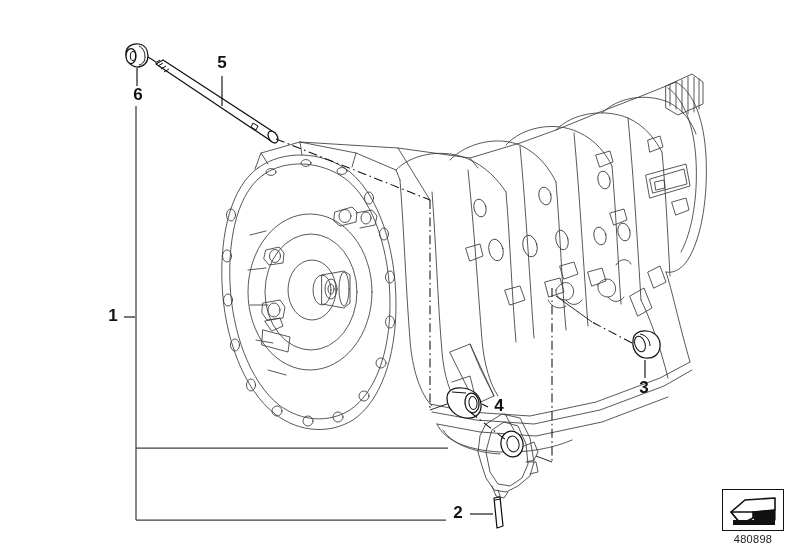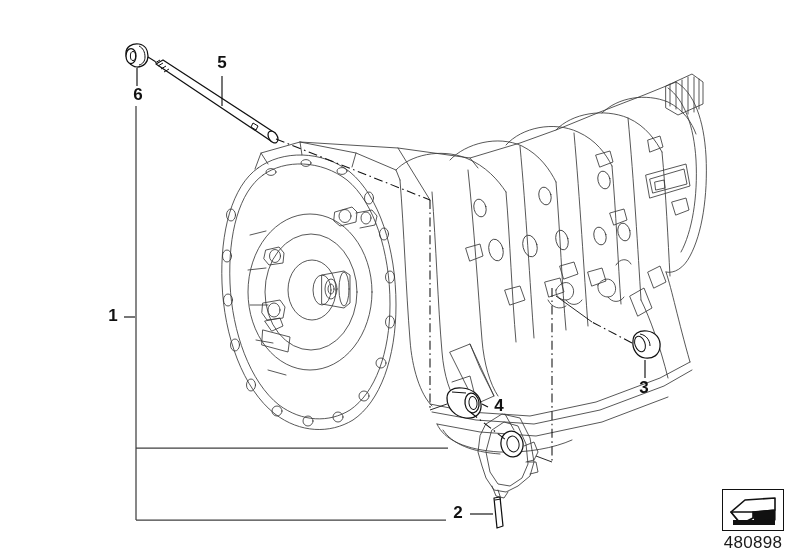--- a/index.html
+++ b/index.html
@@ -83,21 +83,21 @@
     box-sizing: border-box;
   }
   #footer-box svg { display: block; }
   #footer-code {
     position: absolute;
     left: 722px;
     top: 533px;
     width: 62px;
     text-align: center;
     font-family: "Liberation Sans", sans-serif;
-    font-size: 17px;
+    font-size: 11px;
     color: #1a1a1a;
     letter-spacing: 0.3px;
   }
 </style>
 </head>
 <body>
 
 <div id="page">
 
   <svg id="diagram-svg" viewBox="0 0 800 560">

